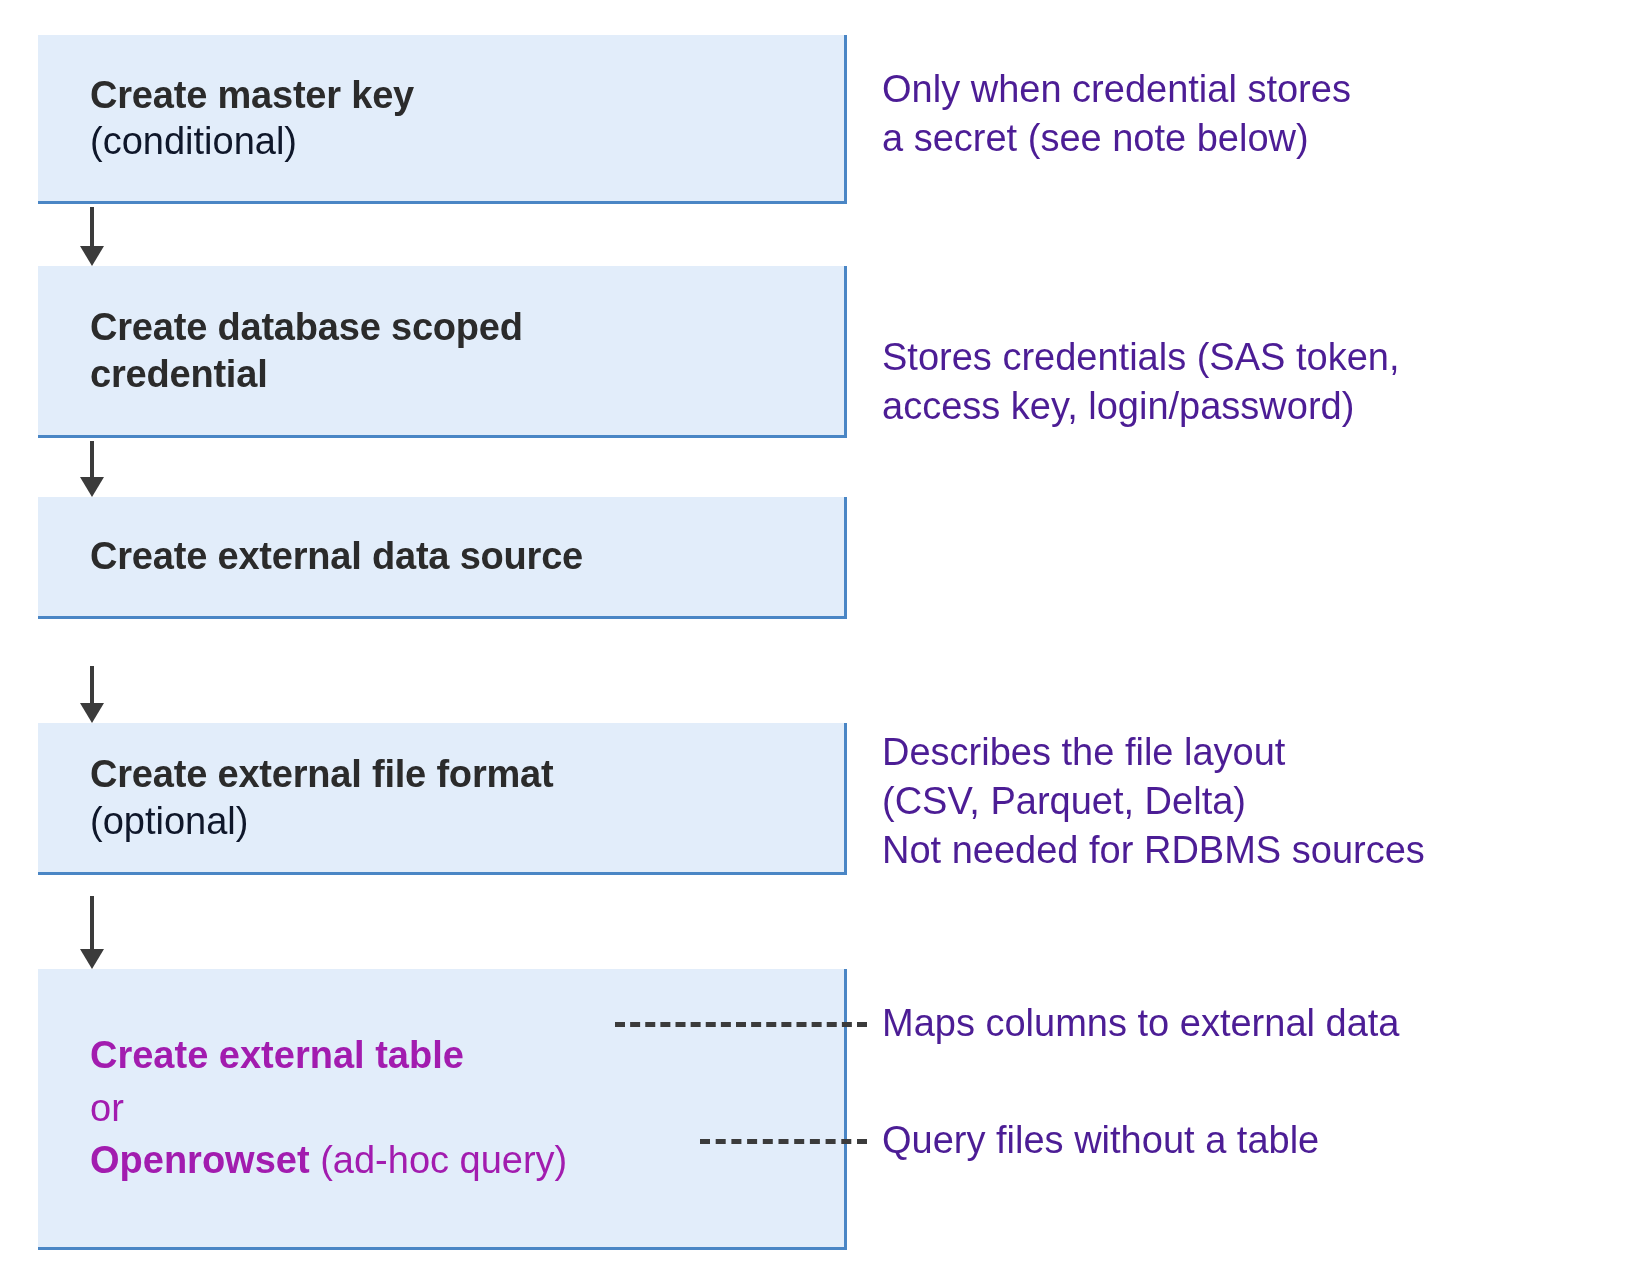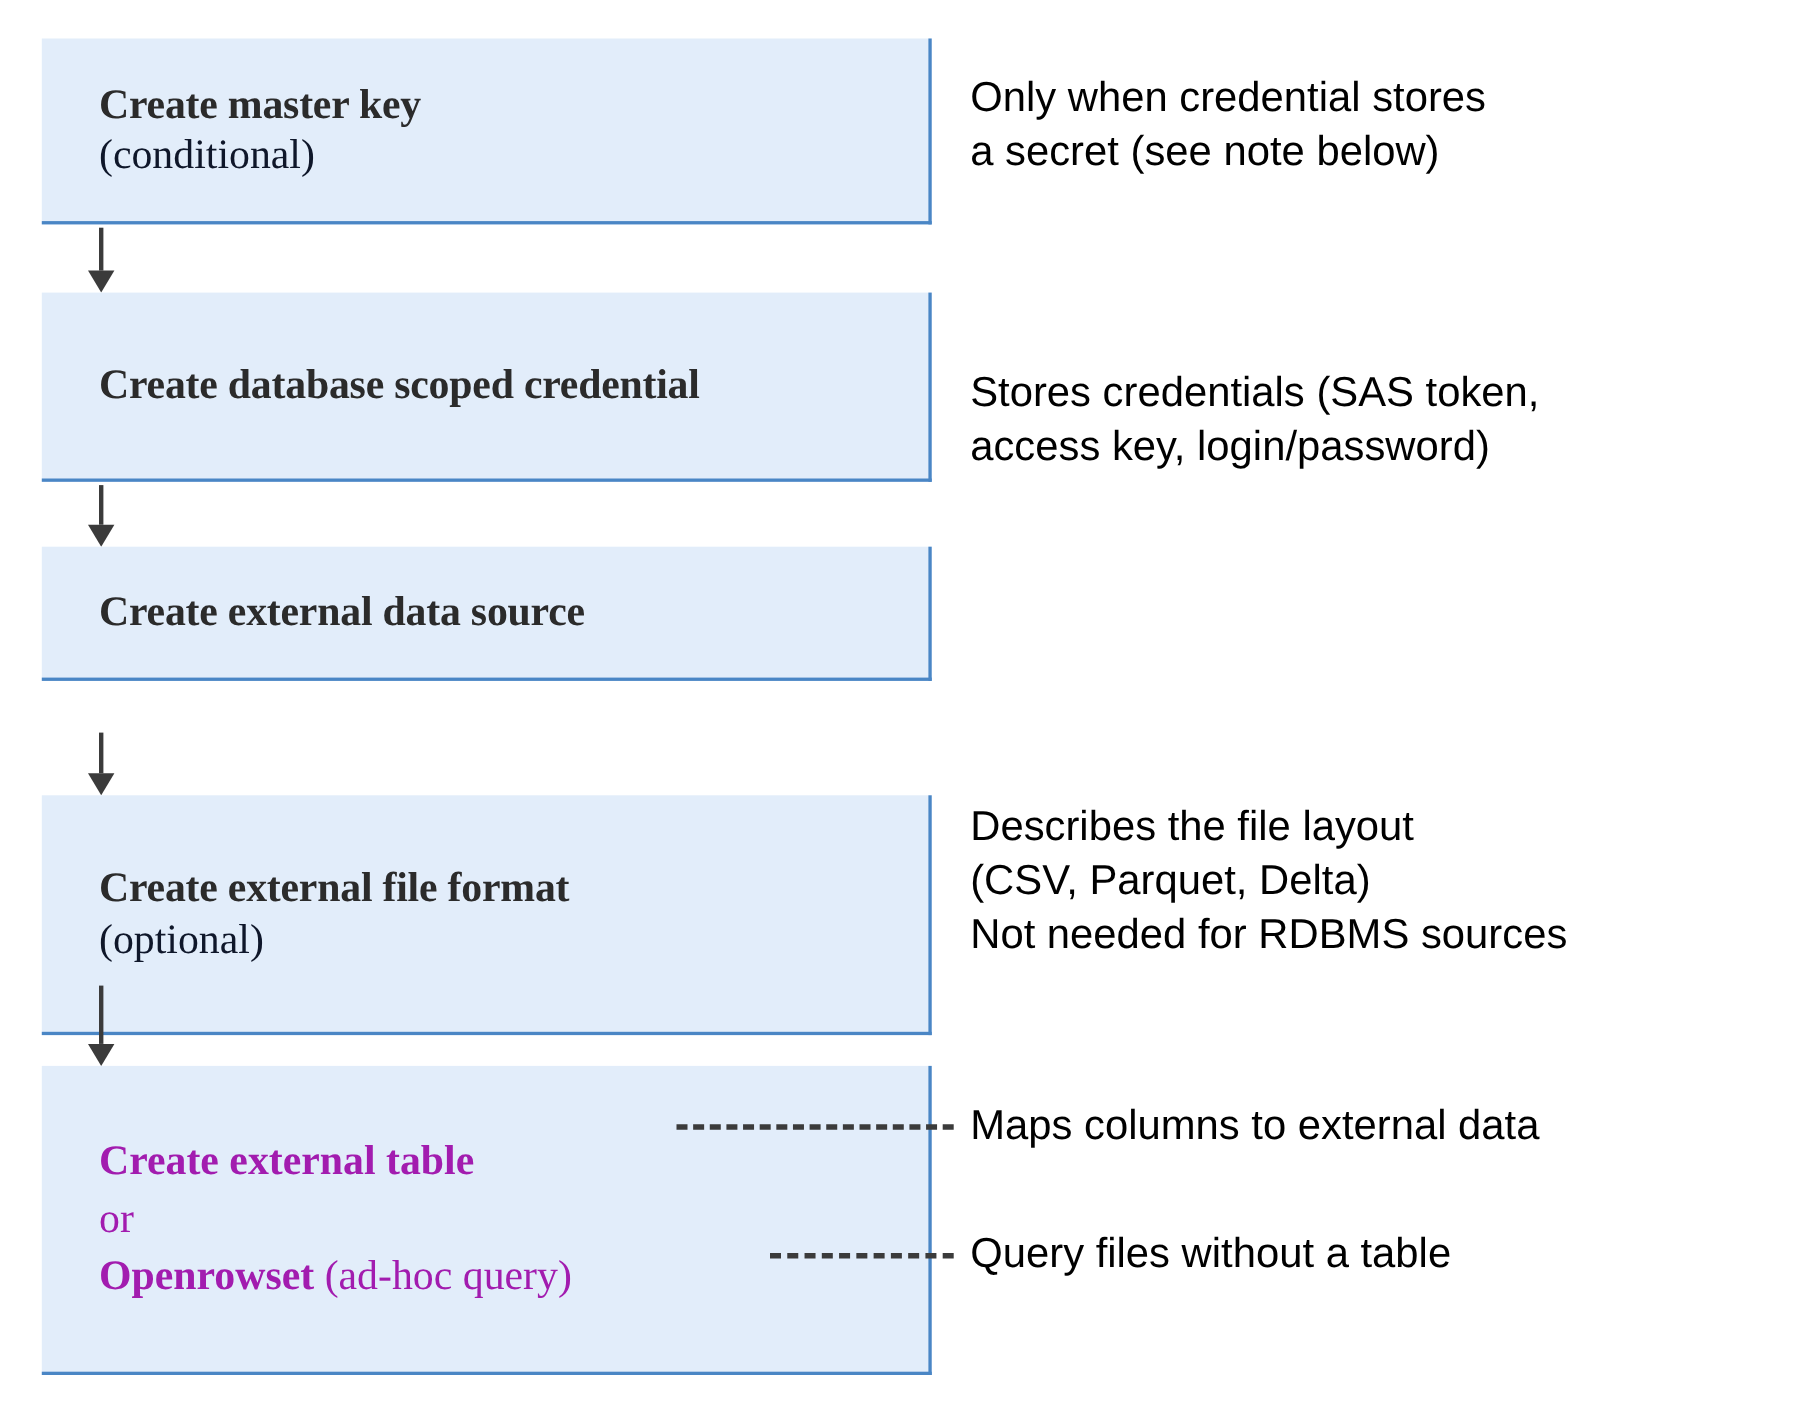--- a/index.html
+++ b/index.html
@@ -32,40 +32,39 @@
     background: #e2edfa;
     border-right: 3px solid #4a86c5;
     border-bottom: 3px solid #4a86c5;
     display: flex;
     flex-direction: column;
     justify-content: center;
   }
   .node-inner {
     padding-left: 52px;
     padding-right: 31px;
-    font-family: Liberation Serif, serif;
   }
   .node-title {
     font-weight: bold;
     font-size: 38px;
     line-height: 1.22;
     letter-spacing: -0.2px;
     color: #2b2b2b;
   }
   .node-sub {
     font-weight: normal;
     font-size: 38px;
     line-height: 1.22;
     color: #0f172a;
   }
 
   #node-master-key   { top: 35px;   height: 169px; }
   #node-credential   { top: 266px;  height: 172px; }
   #node-data-source  { top: 497px;  height: 122px; }
-  #node-file-format  { top: 723px;  height: 218px; }
+  #node-file-format  { top: 723px;  height: 152px; }
   #node-table        { top: 969px;  height: 281px; }
 
   
   .node-line {
     font-size: 38px;
     line-height: 1.38;
     color: #a21caf;
     white-space: nowrap;
   }
   .node-line b { font-weight: bold; }
@@ -116,21 +115,21 @@
   }
   #dashed-table     { left: 615px; top: 1022px; width: 252px; }
   #dashed-openrowset{ left: 700px; top: 1139px; width: 167px; }
 
   
   .note {
     position: absolute;
     left: 882px;
     font-size: 38px;
     line-height: 1.29;
-    color: #000000;
+    color: #4c1d95;
     white-space: pre-line;
   }
   #note-master-key   { top: 65px; }
   #note-credential   { top: 297px; margin-top: 36px; }
   #note-data-source  { top: 518px; }
   #note-file-format  { top: 728px; }
   #note-table        { top: 999px; }
   #note-openrowset   { top: 1116px; }
 </style>
 </head>

